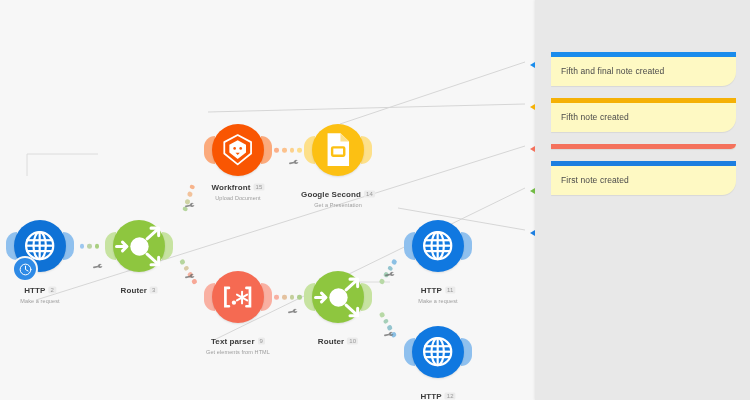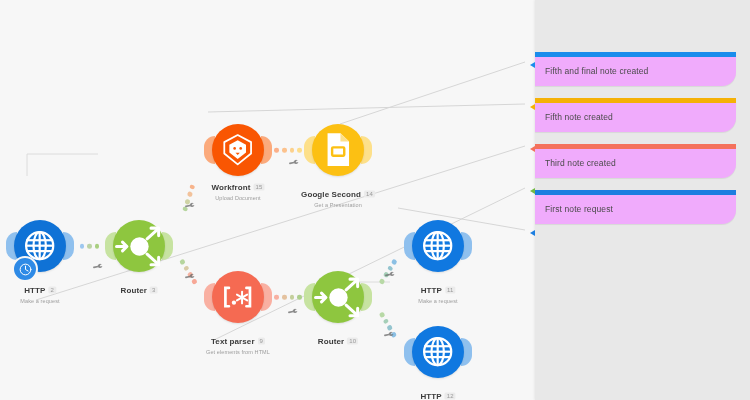--- a/index.html
+++ b/index.html
@@ -72,21 +72,21 @@
   #notes-title{
     position:absolute;left:14px;top:5px;font-size:19px;color:#3c3c3c;
     font-weight:normal;letter-spacing:.2px;
   }
   #notes-close{
     position:absolute;right:14px;top:10px;font-size:12px;color:#9b9b9b;
     cursor:pointer;line-height:12px;
   }
   #notes-list{position:absolute;left:0;top:52px;right:0;}
   .note{
-    position:relative;margin:0 14px 12px 0;background:#f0abfc;
+    position:relative;margin:0 14px 12px 16px;background:#fef9c3;
     border-radius:0 0 14px 0;overflow:hidden;
     box-shadow:0 1px 1px rgba(0,0,0,.07);
   }
   .note .bar{height:5px;width:100%;}
   .note .txt{
     font-size:8.5px;color:#4a4a4a;padding:9px 10px 10px 10px;letter-spacing:.1px;
   }
   
   .marker{
     position:absolute;left:-5px;width:0;height:0;
@@ -362,25 +362,24 @@
         <div class="note">
           <div class="bar" style="background: rgb(26, 140, 236);"></div>
           <div class="txt">Fifth and final note created</div>
         </div>
         <div class="note">
           <div class="bar" style="background: rgb(245, 177, 6);"></div>
           <div class="txt">Fifth note created</div>
         </div>
         <div class="note">
           <div class="bar" style="background: rgb(244, 113, 92);"></div>
-          <div class="txt">Third note created</div>
         </div>
         <div class="note">
           <div class="bar" style="background: rgb(28, 126, 224);"></div>
-          <div class="txt">First note request</div>
+          <div class="txt">First note created</div>
         </div>
       </div>
   <div class="marker" style="top: 62px; border-right: 5px solid rgb(26, 140, 236);"></div>
       <div class="marker" style="top: 104px; border-right: 5px solid rgb(245, 177, 6);"></div>
       <div class="marker" style="top: 146px; border-right: 5px solid rgb(244, 113, 92);"></div>
       <div class="marker" style="top: 188px; border-right: 5px solid rgb(114, 187, 68);"></div>
       <div class="marker" style="top: 230px; border-right: 5px solid rgb(28, 126, 224);"></div>
     </div>
 
 </div>

